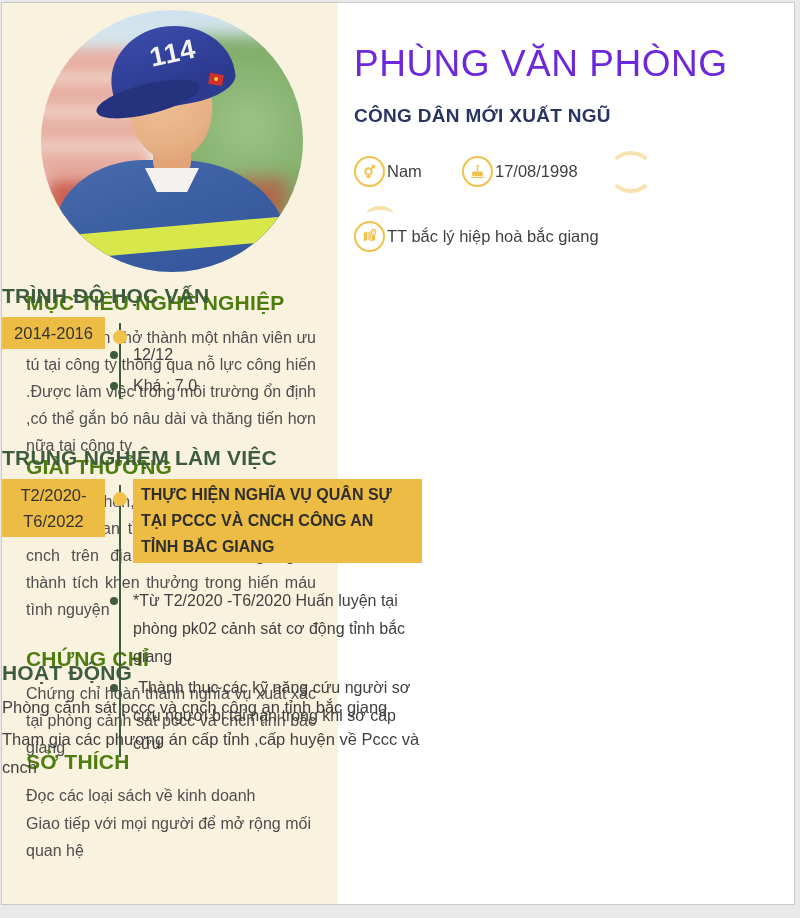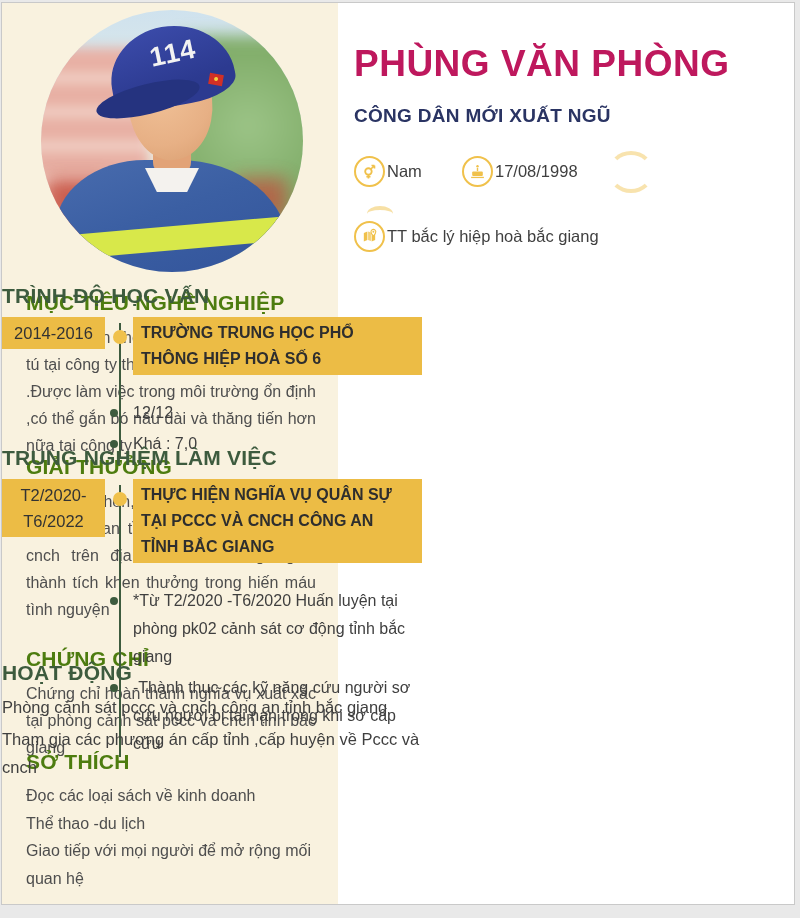--- a/index.html
+++ b/index.html
@@ -51,21 +51,21 @@
     background:#25337f; border-radius:50%; transform:rotate(-14deg); }
   .p-cap-text { position:absolute; left:92px; top:28px; width:80px; text-align:center;
     color:#f2f2f2; font-weight:bold; font-size:27px; transform:rotate(-12deg); letter-spacing:1px; }
   .p-flag { position:absolute; left:168px; top:64px; width:14px; height:11px; background:#d23026; transform:rotate(10deg); }
   .p-flag::after { content:""; position:absolute; left:5px; top:3px; width:4px; height:4px; background:#f4d03f; border-radius:50%; }
 
   .sb-section { position:absolute; left:24px; width:290px; }
   .sb-title { color:#4d7c0f; font-size:21px; font-weight:bold; letter-spacing:.2px; }
   .sb-body { margin-top:9px; color:#4e4e4e; font-size:16px; line-height:27px; text-align:justify; }
   .sb-line { color:#4e4e4e; font-size:16px; line-height:27.5px; }
-  .name { position:absolute; left:0; top:40px; color:#be185d; font-size:37px; font-weight:bold; letter-spacing:.5px; white-space:nowrap; }
+  .name { position:absolute; left:0; top:40px; color:#6d28d9; font-size:37px; font-weight:normal; letter-spacing:.5px; white-space:nowrap; }
   .subtitle { position:absolute; left:0; top:102px; color:#2a3463; font-size:19px; font-weight:bold; letter-spacing:.3px; white-space:nowrap; }
 
   .info-item { position:absolute; display:flex; align-items:center; gap:2px; }
   .icon-circle { width:31px; height:31px; border:2.5px solid #f0c14b; border-radius:50%;
     display:flex; align-items:center; justify-content:center; flex:0 0 auto; }
   .info-text { color:#3f3f3f; font-size:16.5px; white-space:nowrap; }
 
   .erased-a { position:absolute; left:606px; top:148px; width:46px; height:42px;
     border:4px solid rgba(240,193,75,.45); border-left-color:transparent; border-right-color:transparent;
     border-radius:50%; }
@@ -128,21 +128,20 @@
 
     <div class="sb-section" style="top:644px">
       <div class="sb-title">CHỨNG CHỈ</div>
       <div class="sb-body">Chứng chỉ hoàn thành nghĩa vụ xuất xắc  tại phòng cảnh sat pccc và cnch tỉnh bắc giang</div>
     </div>
 
     <div class="sb-section" style="top:747px">
       <div class="sb-title">SỞ THÍCH</div>
       <div class="sb-body" style="text-align:left; margin-top:8px;">
         <div class="sb-line">Đọc các loại sách về kinh doanh</div>
-        <div class="sb-line">Thể thao -du lịch</div>
         <div class="sb-line">Giao tiếp với mọi người để mở rộng mối quan hệ</div>
       </div>
     </div>
   </div>
 
   <div class="name" style="left:352px;">PHÙNG VĂN PHÒNG</div>
   <div class="subtitle" style="left:352px;">CÔNG DÂN MỚI XUẤT NGŨ</div>
 
   <div class="info-item" style="left:352px; top:153px;">
     <span class="icon-circle">
@@ -183,21 +182,20 @@
   </div>
 
   <div class="section" style="top:281px;">
     <div class="rc-heading">TRÌNH ĐỘ HỌC VẤN</div>
     <div class="entry">
       <div class="entry-date">2014-2016</div>
       <div class="tl">
         <span class="tl-dot"></span>
       </div>
       <div class="entry-body">
-        <div class="entry-title">TRƯỜNG TRUNG HỌC PHỔ THÔNG HIỆP HOÀ SỐ 6</div>
         <ul class="entry-bullets">
           <li>12/12</li>
           <li>Khá : 7,0</li>
         </ul>
       </div>
     </div>
   </div>
 
   <div class="section" style="top:443px;">
     <div class="rc-heading">TRUNG NGHIỆM LÀM VIỆC</div>

